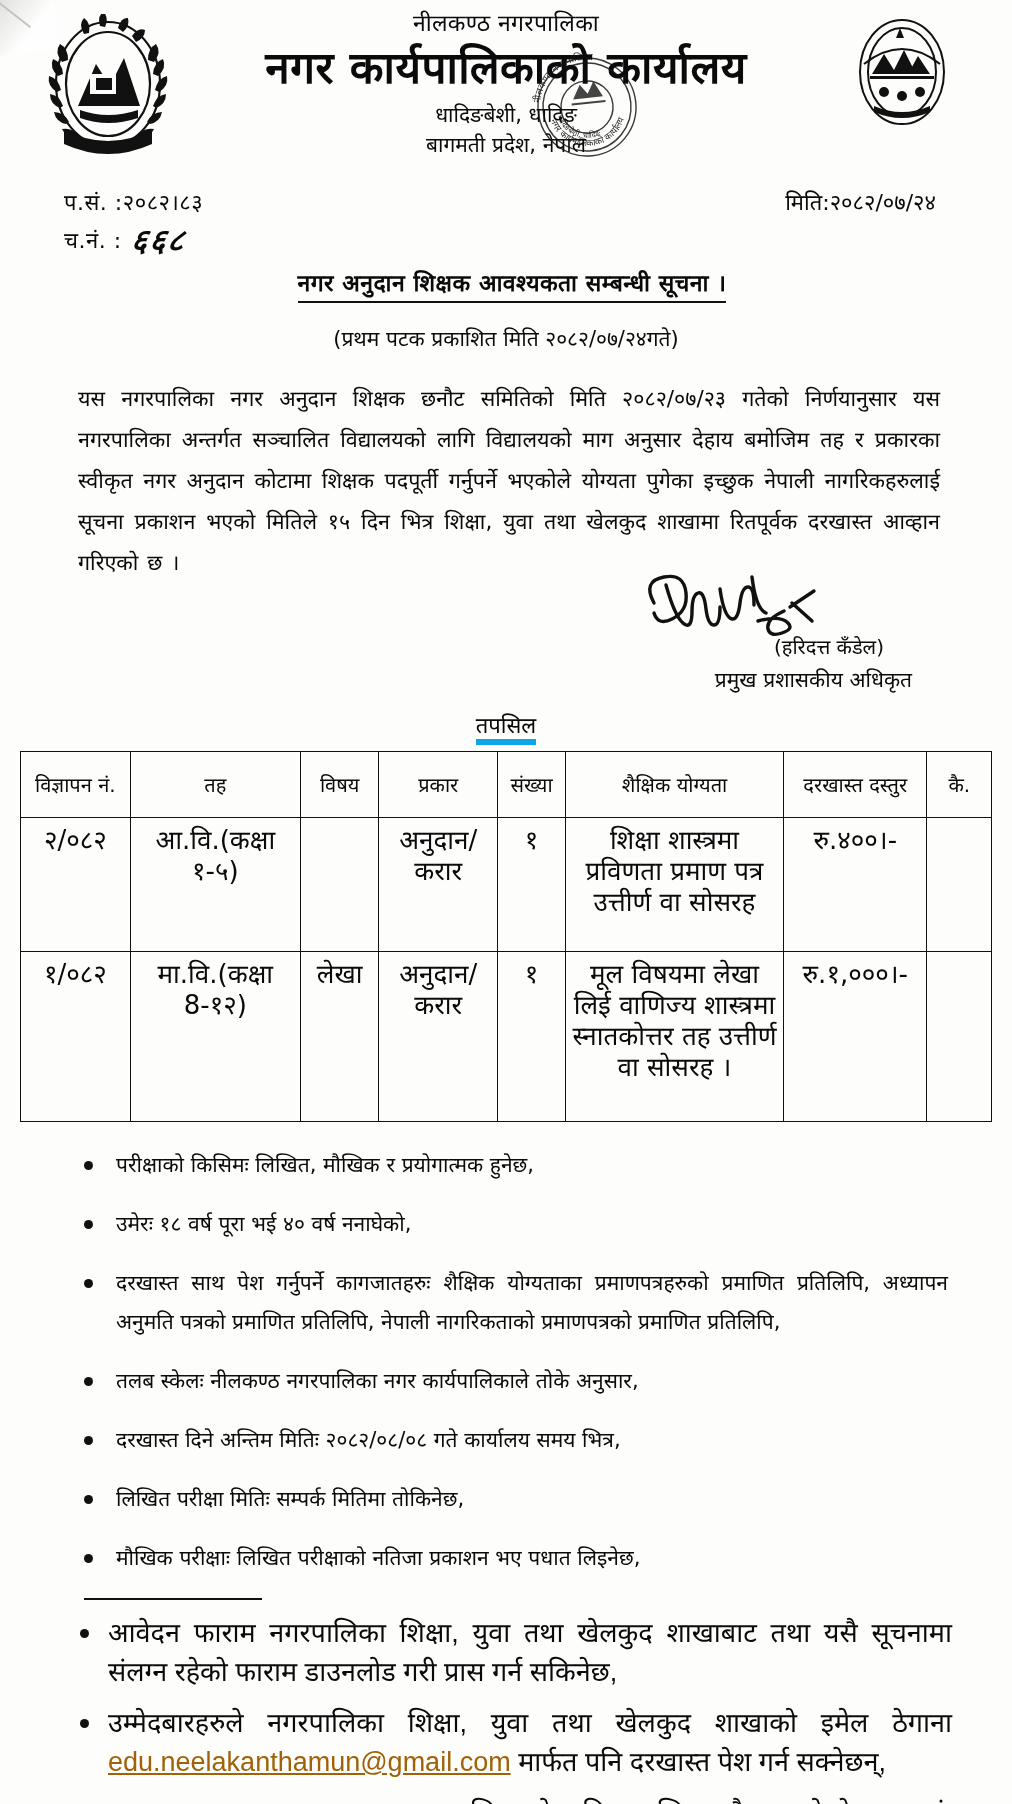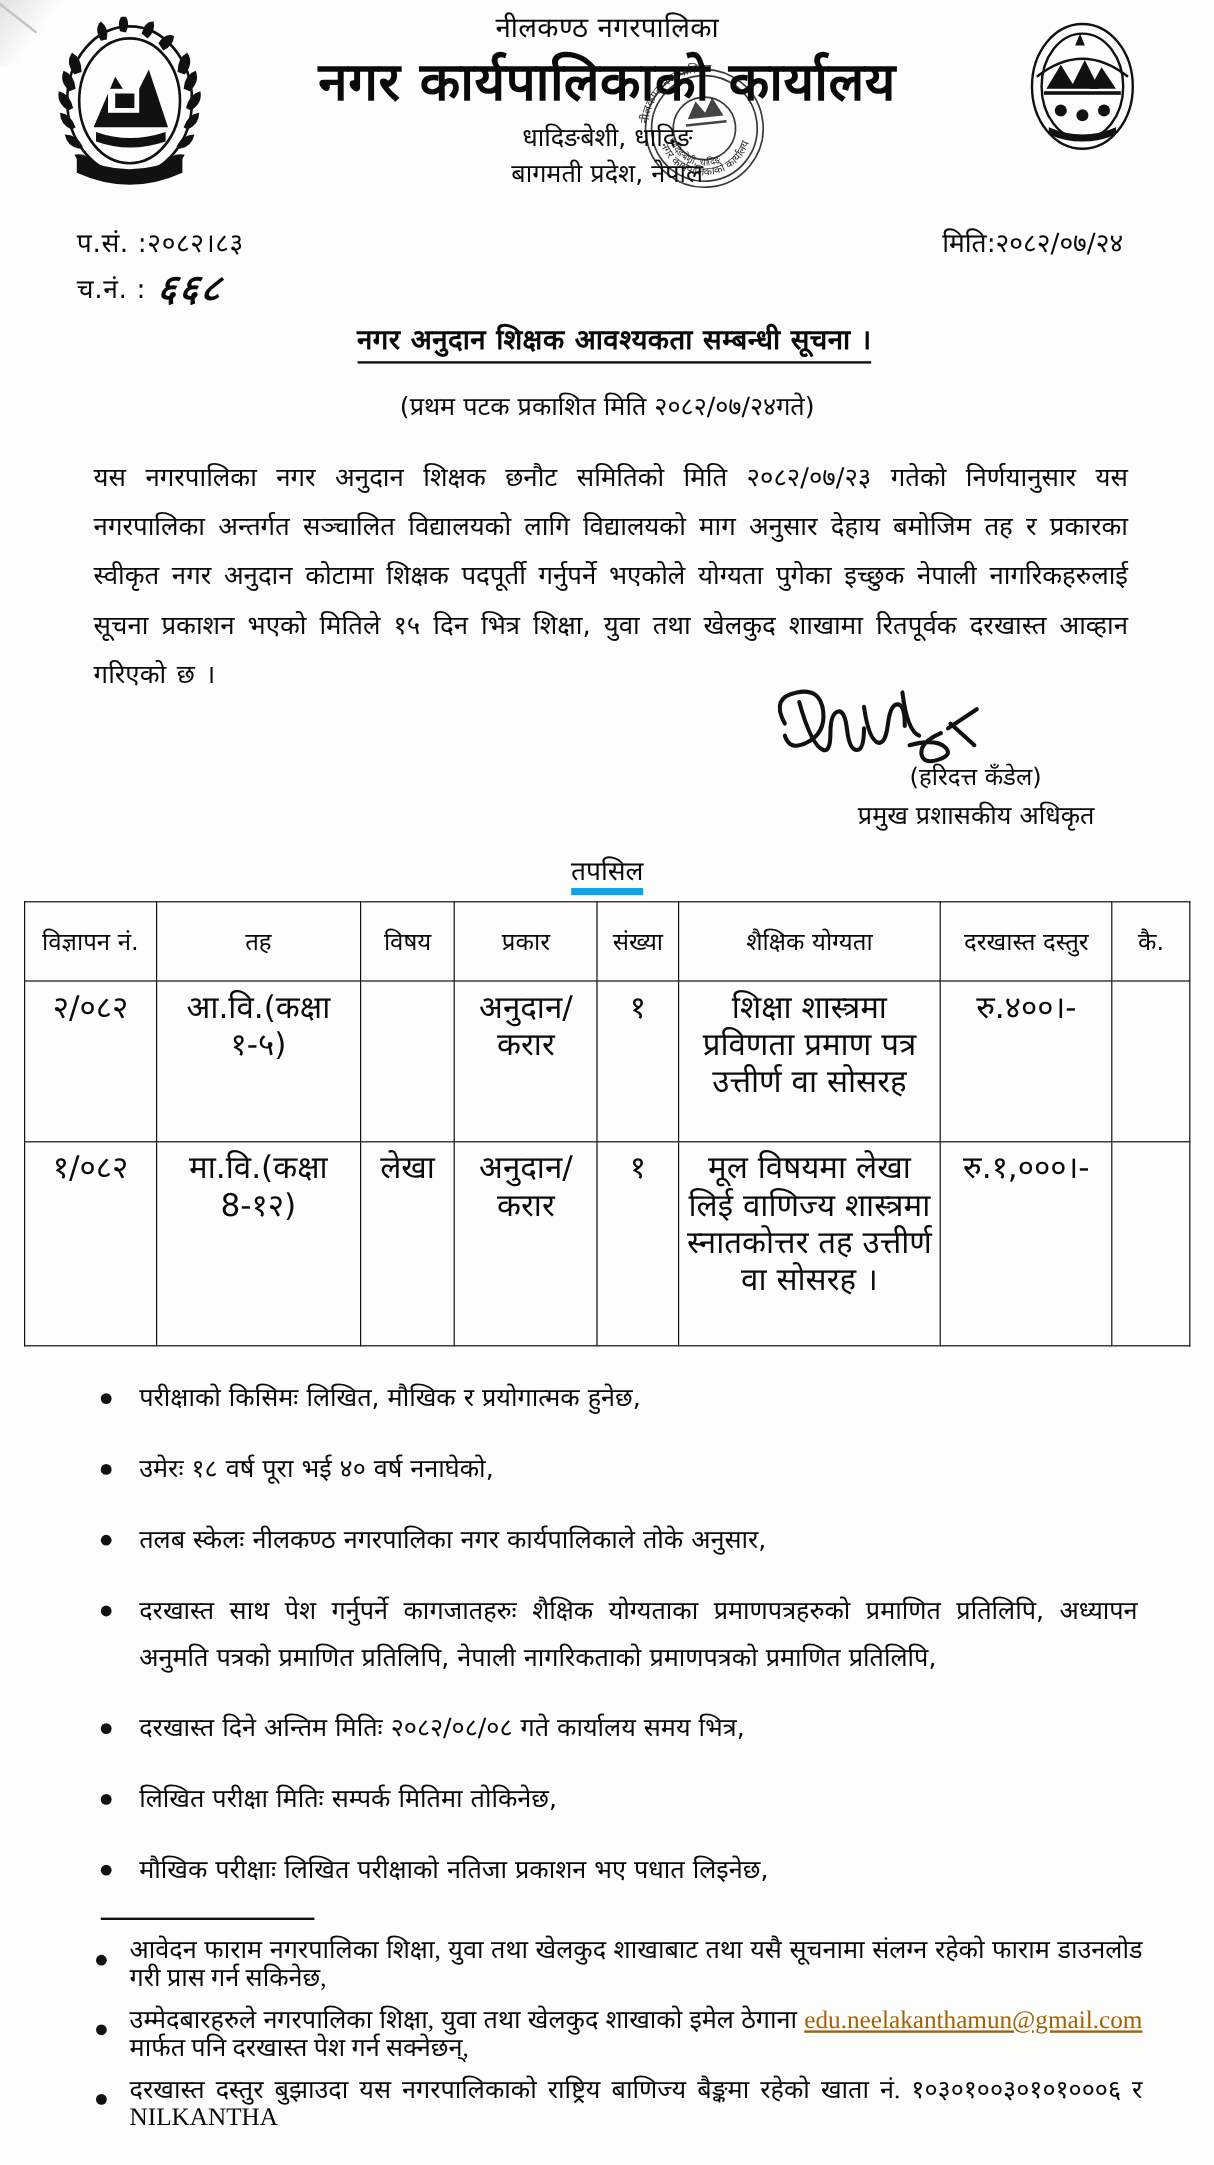--- a/index.html
+++ b/index.html
@@ -119,21 +119,21 @@
   .sig-block{
     position:relative;
     margin-top:6px;
     height:118px;
   }
   .sig-mark{
     position:absolute;right:180px;top:-26px;
     width:200px;height:78px;
   }
   .sig-name{
-    position:absolute;right:144px;top:44px;
+    position:absolute;right:128px;top:44px;
     font-size:20px;font-family:"DejaVu Sans",sans-serif;
   }
   .sig-role{
     position:absolute;right:100px;top:76px;
     font-size:21px;font-family:"DejaVu Sans",sans-serif;
   }
 
   
   .tapasil{
     text-align:center;margin-top:2px;
@@ -206,22 +206,22 @@
 
   ul.points2{
     list-style:none;
     margin:0 60px 0 74px;
     padding:0;
   }
   ul.points2 li{
     position:relative;
     padding-left:34px;
     margin-bottom:12px;
-    font-size:21px;line-height:23px;
-    font-family:Liberation Serif, serif;
+    font-size:27px;line-height:39px;
+    font-family:Liberation Sans, sans-serif;
     text-align:justify;
     text-align-last:left;
   }
   ul.points2 li:before{
     content:"";
     position:absolute;left:6px;top:15px;
     width:9px;height:9px;border-radius:50%;
     background:#111;
   }
   .email-link{
@@ -407,22 +407,22 @@
         <td>मूल विषयमा लेखा लिई वाणिज्य शास्त्रमा स्नातकोत्तर तह उत्तीर्ण वा सोसरह ।</td>
         <td class="cell-das">रु.१,०००।-</td>
         <td></td>
       </tr>
     </tbody>
   </table>
 
   <ul class="points">
     <li>परीक्षाको किसिमः लिखित, मौखिक र प्रयोगात्मक हुनेछ,</li>
     <li>उमेरः १८ वर्ष पूरा भई ४० वर्ष ननाघेको,</li>
+    <li>दरखास्त साथ पेश गर्नुपर्ने कागजातहरुः शैक्षिक योग्यताका प्रमाणपत्रहरुको प्रमाणित प्रतिलिपि, अध्यापन अनुमति पत्रको प्रमाणित प्रतिलिपि, नेपाली नागरिकताको प्रमाणपत्रको प्रमाणित प्रतिलिपि,</li>
     <li>तलब स्केलः नीलकण्ठ नगरपालिका नगर कार्यपालिकाले तोके अनुसार,</li>
-    <li>दरखास्त साथ पेश गर्नुपर्ने कागजातहरुः शैक्षिक योग्यताका प्रमाणपत्रहरुको प्रमाणित प्रतिलिपि, अध्यापन अनुमति पत्रको प्रमाणित प्रतिलिपि, नेपाली नागरिकताको प्रमाणपत्रको प्रमाणित प्रतिलिपि,</li>
     <li>दरखास्त दिने अन्तिम मितिः २०८२/०८/०८ गते कार्यालय समय भित्र,</li>
     <li>लिखित परीक्षा मितिः सम्पर्क मितिमा तोकिनेछ,</li>
     <li>मौखिक परीक्षाः लिखित परीक्षाको नतिजा प्रकाशन भए पधात लिइनेछ,</li>
   </ul>
 
   <div class="divider"></div>
 
   <ul class="points2">
     <li>आवेदन फाराम नगरपालिका शिक्षा, युवा तथा खेलकुद शाखाबाट तथा यसै सूचनामा संलग्न रहेको फाराम डाउनलोड गरी प्रास गर्न सकिनेछ,</li>
     <li>

